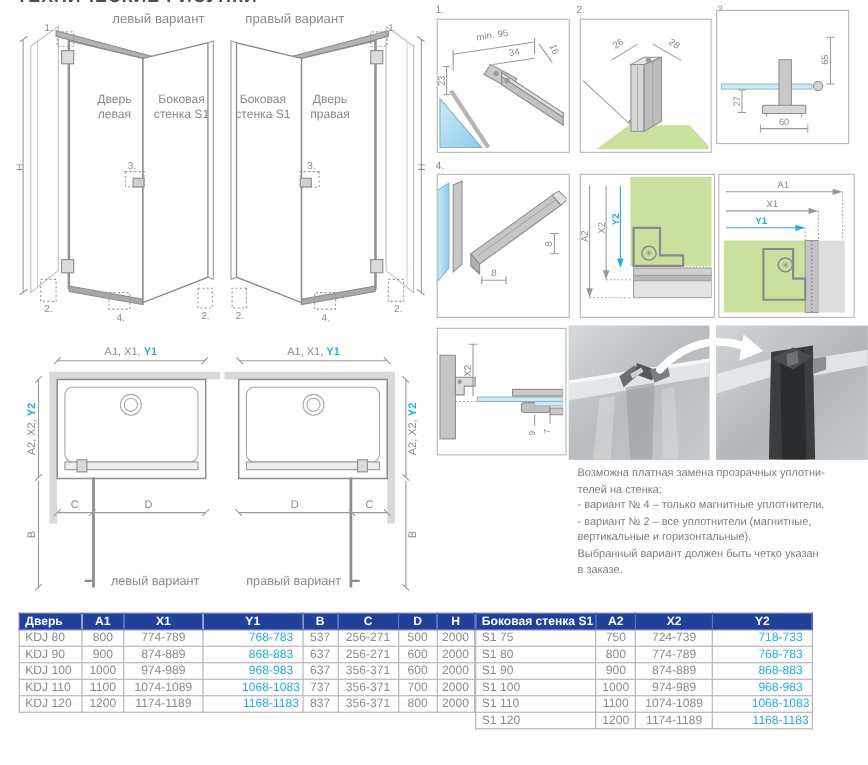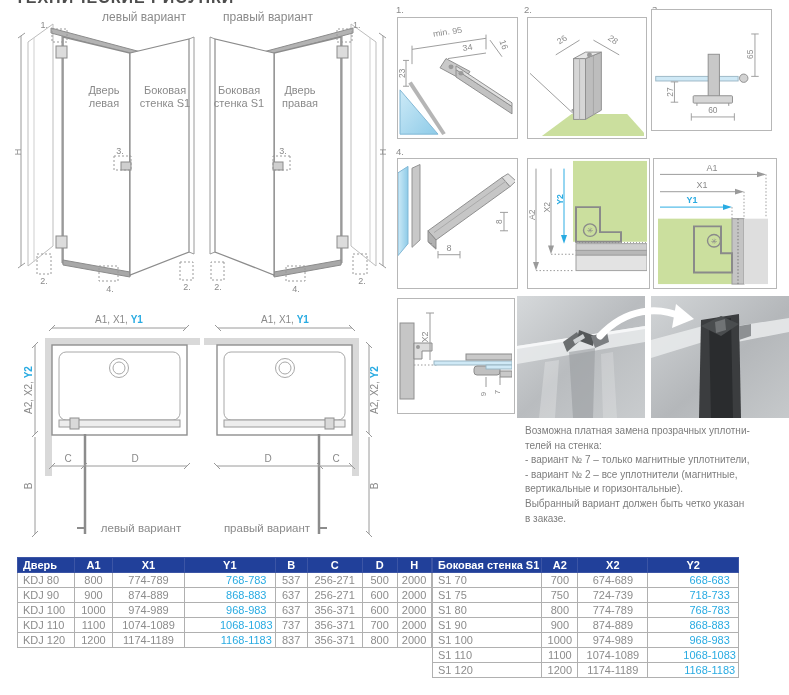--- a/index.html
+++ b/index.html
@@ -346,21 +346,21 @@
     </svg>
   </div>
   <svg class="abs" style="left:596px;top:300px;z-index:5;" width="100" height="42" viewBox="0 0 100 42">
     <path d="M4,36 C30,8 62,6 86,17" stroke="#ffffff" stroke-width="7" fill="none" stroke-linecap="round"></path>
     <polygon points="80,4 98,19 76,28" fill="#ffffff"></polygon>
   </svg>
 
   <div class="note">
     <div>Возможна платная замена прозрачных уплотни-</div>
     <div>телей на стенка:</div>
-    <div>- вариант № 7 – только магнитные уплотнители,</div>
+    <div>- вариант № 4 – только магнитные уплотнители,</div>
     <div>- вариант № 2 – все уплотнители (магнитные,</div>
     <div>вертикальные и горизонтальные).</div>
     <div>Выбранный вариант должен быть четко указан</div>
     <div>в заказе.</div>
   </div>
 
   <svg class="abs" style="left:15px;top:298px;" width="185" height="258" viewBox="0 0 185 258">
     <g fill="none" stroke="#9a9a9a">
       <line x1="37" y1="30" x2="171" y2="30"></line>
       <line x1="34" y1="33" x2="40" y2="27"></line>
@@ -512,26 +512,20 @@
       <thead>
         <tr>
           <th class="rowlabel">Боковая стенка S1</th>
           <th>A2</th>
           <th>X2</th>
           <th>Y2</th>
         </tr>
       </thead>
       <tbody>
         <tr>
-          <td class="rowlabel">S1 70</td>
-          <td>700</td>
-          <td>674-689</td>
-          <td class="accent">668-683</td>
-        </tr>
-        <tr>
           <td class="rowlabel">S1 75</td>
           <td>750</td>
           <td>724-739</td>
           <td class="accent">718-733</td>
         </tr>
         <tr>
           <td class="rowlabel">S1 80</td>
           <td>800</td>
           <td>774-789</td>
           <td class="accent">768-783</td>

